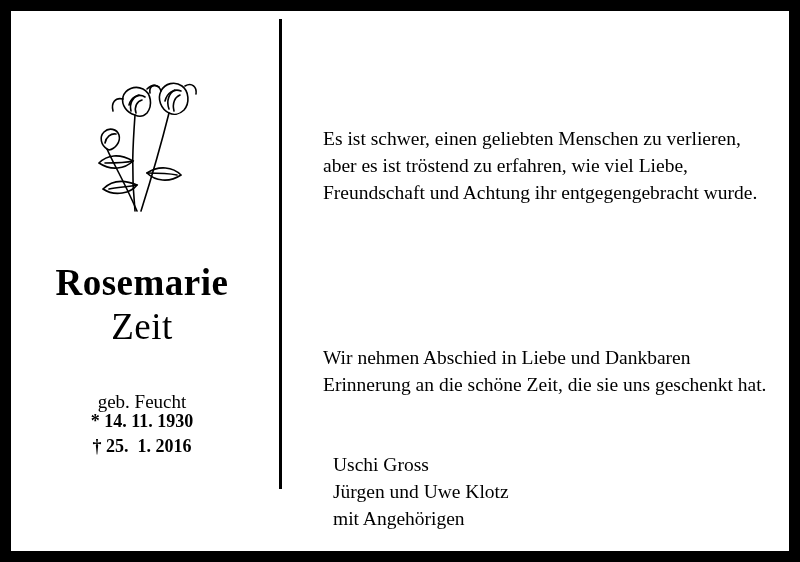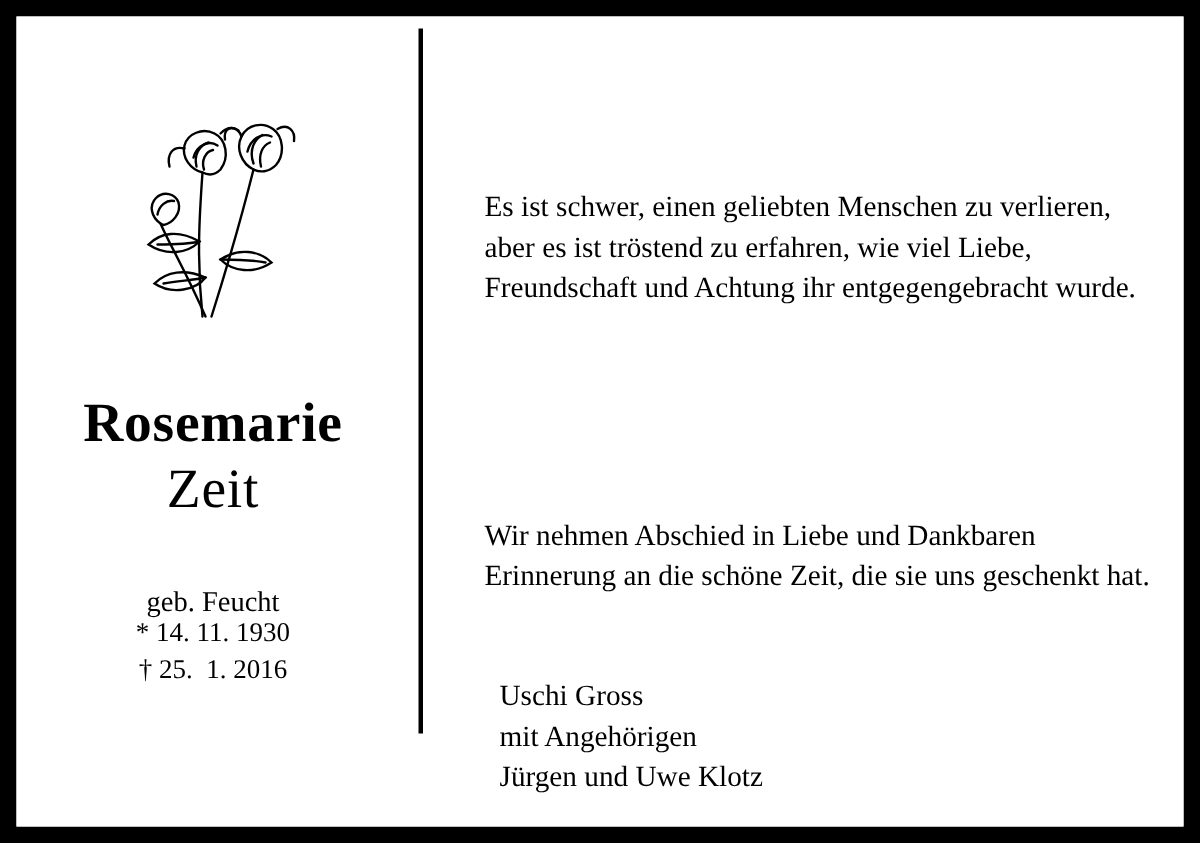--- a/index.html
+++ b/index.html
@@ -95,20 +95,21 @@
     position: absolute;
     left: 0;
     top: 398px;
     width: 262px;
     text-align: center;
     font-size: 18px;
     line-height: 25px;
   }
   .date-line {
     white-space: pre;
+    font-weight: bold;
   }
   
   .right-col {
     position: absolute;
     left: 290px;
     top: 0;
     width: 470px;
     height: 540px;
     font-size: 19.5px;
     line-height: 27px;
@@ -198,19 +199,19 @@
 
     </div>
 
     <div class="right-col">
 
       <div class="para p1">Es ist schwer, einen geliebten Menschen zu verlieren, aber es ist tröstend zu erfahren, wie viel Liebe, Freundschaft und Achtung ihr entgegengebracht wurde.</div>
       <div class="para p3">Wir nehmen Abschied in Liebe und Dankbaren  Erinnerung an die schöne Zeit, die sie uns geschenkt hat.</div>
 
       <div class="signers">
         <span class="sig-line">Uschi Gross</span>
+        <span class="sig-line">Jürgen und Uwe Klotz</span>
         <span class="sig-line">mit Angehörigen</span>
-        <span class="sig-line">Jürgen und Uwe Klotz</span>
       </div>
     </div>
 
   </div>
 </div>
 
 </body></html>

